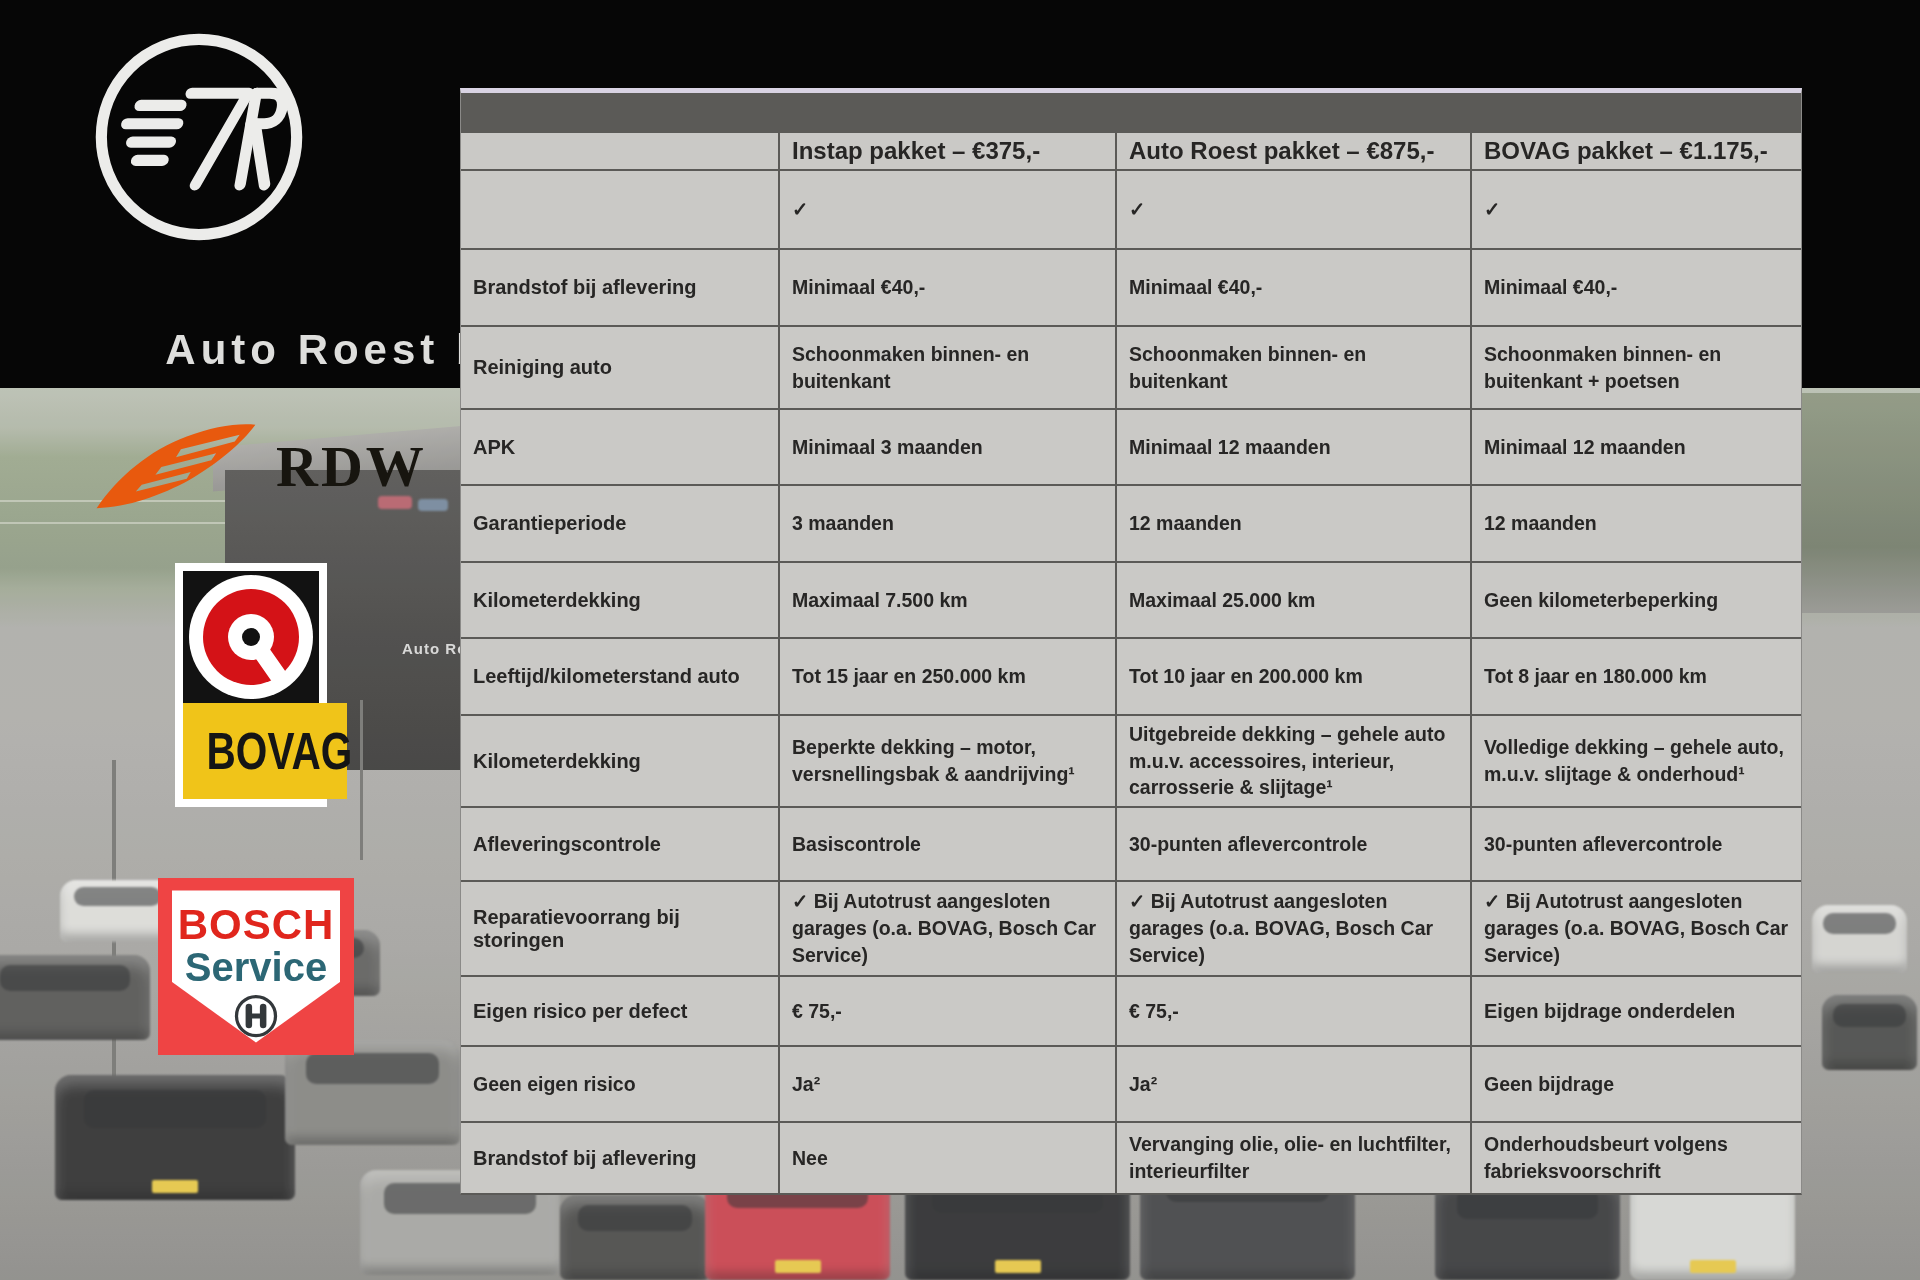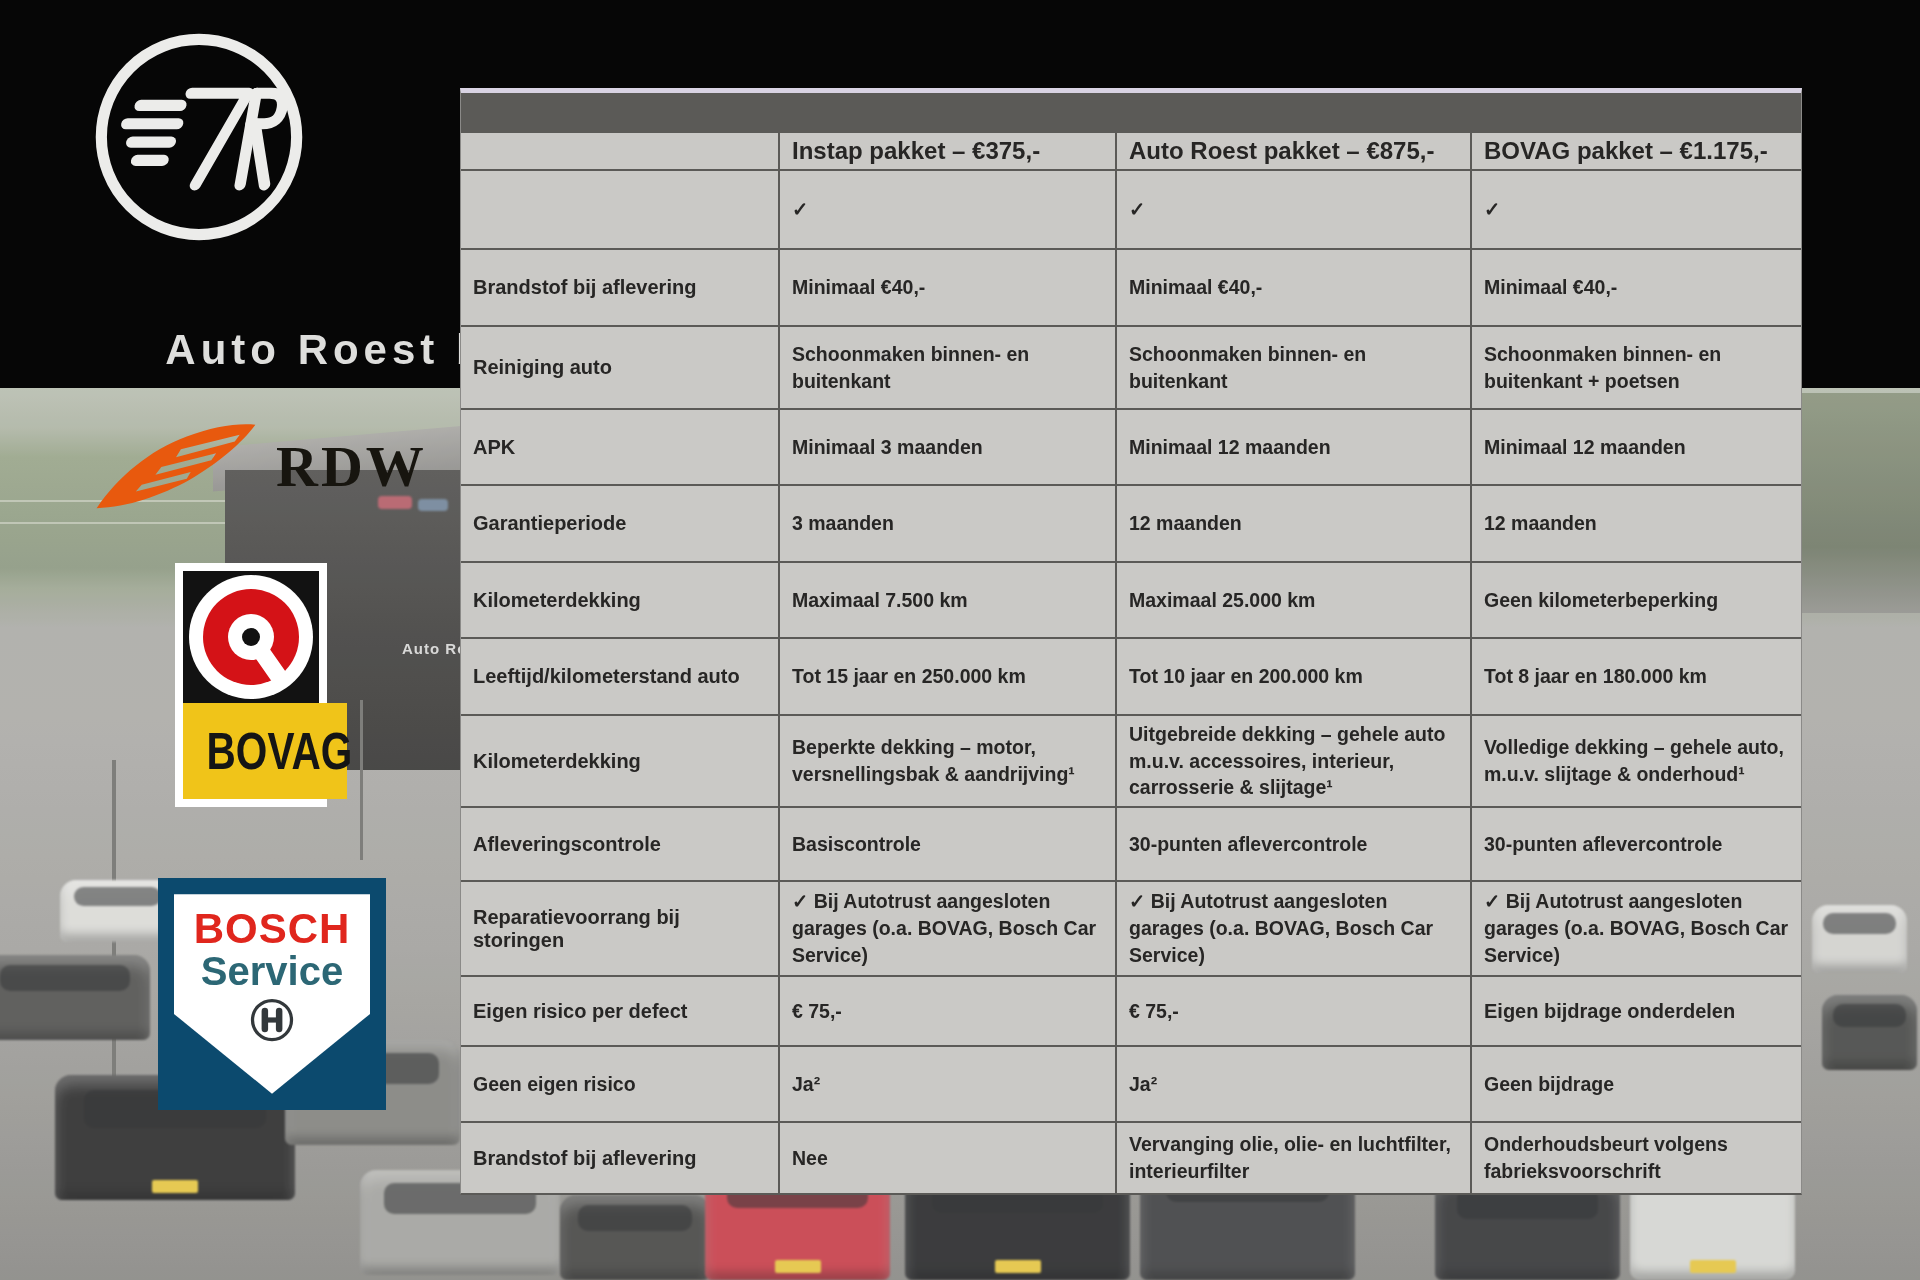--- a/index.html
+++ b/index.html
@@ -54,22 +54,22 @@
     border-radius:8px;transform-origin:50% 0;transform:translateX(-50%) rotate(-35deg);}
   .bv-ring{position:absolute;left:50%;top:50%;width:46px;height:46px;border-radius:50%;
     background:#fff;transform:translate(-50%,-50%);}
   .bv-dot{position:absolute;left:50%;top:50%;width:18px;height:18px;border-radius:50%;
     background:#111;transform:translate(-50%,-50%);}
   .bovag-band{width:100%;height:96px;background:#f0c419;display:flex;align-items:center;
     justify-content:center;padding-left:28px;}
   .bovag-band span{font-size:52px;font-weight:700;color:#151515;transform:scaleX(.78);
     letter-spacing:0px;}
 
-  .bosch{position:absolute;left:158px;top:878px;width:196px;height:232px;z-index:2;
-    background:#0c4a6e;padding-left:32px;}
+  .bosch{position:absolute;left:158px;top:878px;width:196px;height:177px;z-index:2;
+    background:#ef4444;}
   .bosch-shield{position:absolute;left:7%;top:7%;width:86%;height:86%;background:#fff;
     clip-path:polygon(0 0,100% 0,100% 60%,50% 100%,0 60%);
     display:flex;flex-direction:column;align-items:center;}
   .bosch-word{margin-top:14px;font-size:42px;font-weight:700;color:#e0261d;letter-spacing:1px;line-height:1;}
   .bosch-service{font-size:40px;font-weight:700;color:#2c6775;line-height:1.05;}
   .bosch-shield svg{margin-top:2px;}
 
   
   .pkg-table{position:absolute;left:460px;top:88px;width:1340px;z-index:3;
     display:grid;grid-template-columns:317px 335px 353px 329px;

